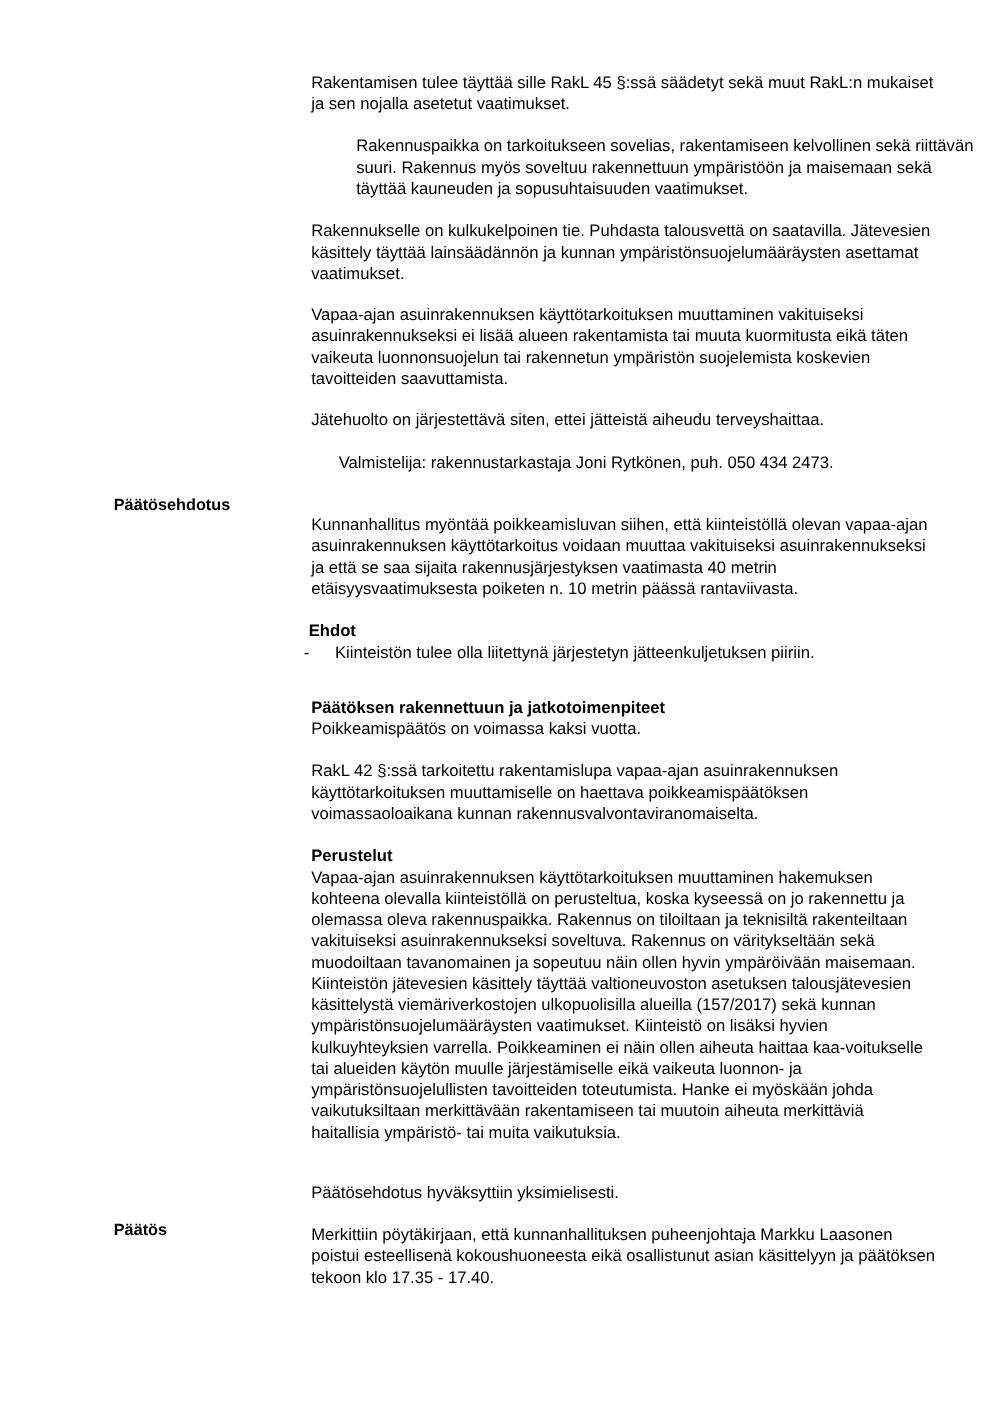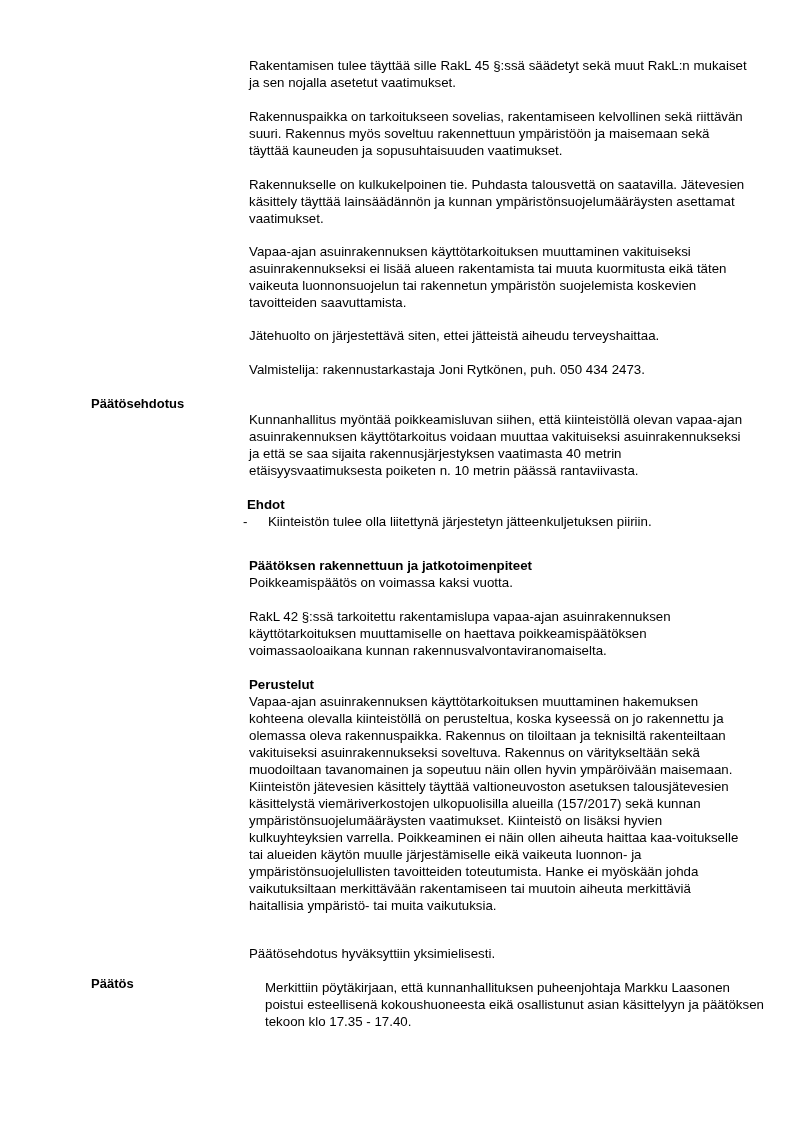--- a/index.html
+++ b/index.html
@@ -16,33 +16,33 @@
   .li .dash { position: absolute; left: -4px; top: 0; }
 </style>
 </head>
 <body>
 
 <div>
 
   <div class="blk" style="top:57px;">
     <p>Rakentamisen tulee täyttää sille RakL 45 §:ssä säädetyt sekä muut RakL:n mukaiset ja sen nojalla asetetut vaatimukset.</p>
   </div>
-  <div class="blk" style="top:108px;">
+  <div class="blk" style="top:108px;margin-left:36px;">
     <p>Rakennuspaikka on tarkoitukseen sovelias, rakentamiseen kelvollinen sekä riittävän suuri. Rakennus myös soveltuu rakennettuun ympäristöön ja maisemaan sekä täyttää kauneuden ja sopusuhtaisuuden vaatimukset.</p>
   </div>
   <div class="blk" style="top:176px;">
     <p>Rakennukselle on kulkukelpoinen tie. Puhdasta talousvettä on saatavilla. Jätevesien käsittely täyttää lainsäädännön ja kunnan ympäristönsuojelumääräysten asettamat vaatimukset.</p>
   </div>
   <div class="blk" style="top:243px;">
     <p>Vapaa-ajan asuinrakennuksen käyttötarkoituksen muuttaminen vakituiseksi asuinrakennukseksi ei lisää alueen rakentamista tai muuta kuormitusta eikä täten vaikeuta luonnonsuojelun tai rakennetun ympäristön suojelemista koskevien tavoitteiden saavuttamista.</p>
   </div>
   <div class="blk" style="top:327px;">
     <p>Jätehuolto on järjestettävä siten, ettei jätteistä aiheudu terveyshaittaa.</p>
   </div>
-  <div class="blk" style="top:361px;">
+  <div class="blk" style="top:361px;margin-left:22px;">
     <p>Valmistelija: rakennustarkastaja Joni Rytkönen, puh. 050 434 2473.</p>
   </div>
 
   <div class="lbl" style="top:395px;">Päätösehdotus</div>
   <div class="blk" style="top:411px;">
     <p>Kunnanhallitus myöntää poikkeamisluvan siihen, että kiinteistöllä olevan vapaa-ajan asuinrakennuksen käyttötarkoitus voidaan muuttaa vakituiseksi asuinrakennukseksi ja että se saa sijaita rakennusjärjestyksen vaatimasta 40 metrin etäisyysvaatimuksesta poiketen n. 10 metrin päässä rantaviivasta.</p>
   </div>
 
   <div class="blk" style="top:496px; left:247px;">
     <p class="hd">Ehdot</p>
@@ -62,17 +62,17 @@
 
   <div class="blk" style="top:676px;">
     <p class="hd">Perustelut</p>
     <p>Vapaa-ajan asuinrakennuksen käyttötarkoituksen muuttaminen hakemuksen kohteena olevalla kiinteistöllä on perusteltua, koska kyseessä on jo rakennettu ja olemassa oleva rakennuspaikka. Rakennus on tiloiltaan ja teknisiltä rakenteiltaan vakituiseksi asuinrakennukseksi soveltuva. Rakennus on väritykseltään sekä muodoiltaan tavanomainen ja sopeutuu näin ollen hyvin ympäröivään maisemaan. Kiinteistön jätevesien käsittely täyttää valtioneuvoston asetuksen talousjätevesien käsittelystä viemäriverkostojen ulkopuolisilla alueilla (157/2017) sekä kunnan ympäristönsuojelumääräysten vaatimukset. Kiinteistö on lisäksi hyvien kulkuyhteyksien varrella. Poikkeaminen ei näin ollen aiheuta haittaa kaa-voitukselle tai alueiden käytön muulle järjestämiselle eikä vaikeuta luonnon- ja ympäristönsuojelullisten tavoitteiden toteutumista. Hanke ei myöskään johda vaikutuksiltaan merkittävään rakentamiseen tai muutoin aiheuta merkittäviä haitallisia ympäristö- tai muita vaikutuksia.</p>
   </div>
 
   <div class="lbl" style="top:975px;">Päätös</div>
   <div class="blk" style="top:945px;">
     <p>Päätösehdotus hyväksyttiin yksimielisesti.</p>
   </div>
-  <div class="blk" style="top:979px;margin-left:16px;">
+  <div class="blk" style="top:979px;">
     <p>Merkittiin pöytäkirjaan, että kunnanhallituksen puheenjohtaja Markku Laasonen poistui esteellisenä kokoushuoneesta eikä osallistunut asian käsittelyyn ja päätöksen tekoon klo 17.35 - 17.40.</p>
   </div>
 
 </div>
 
 </body></html>

